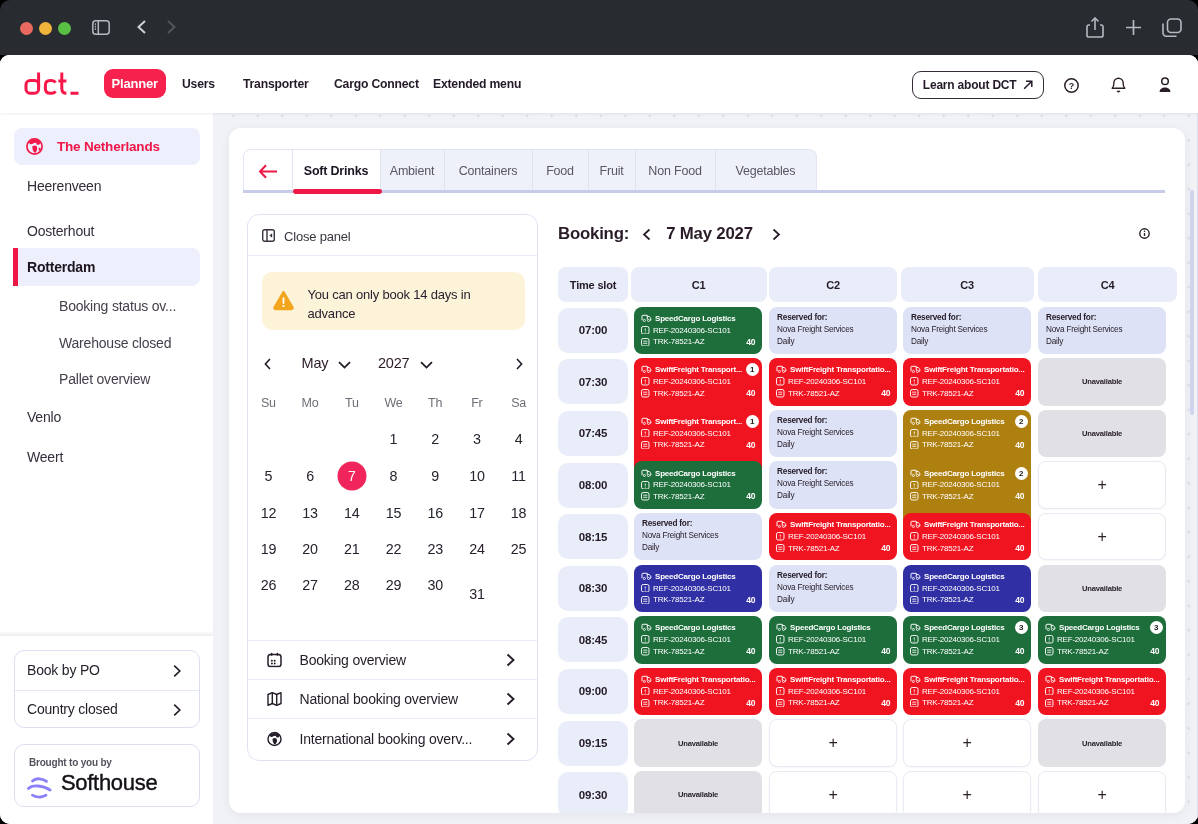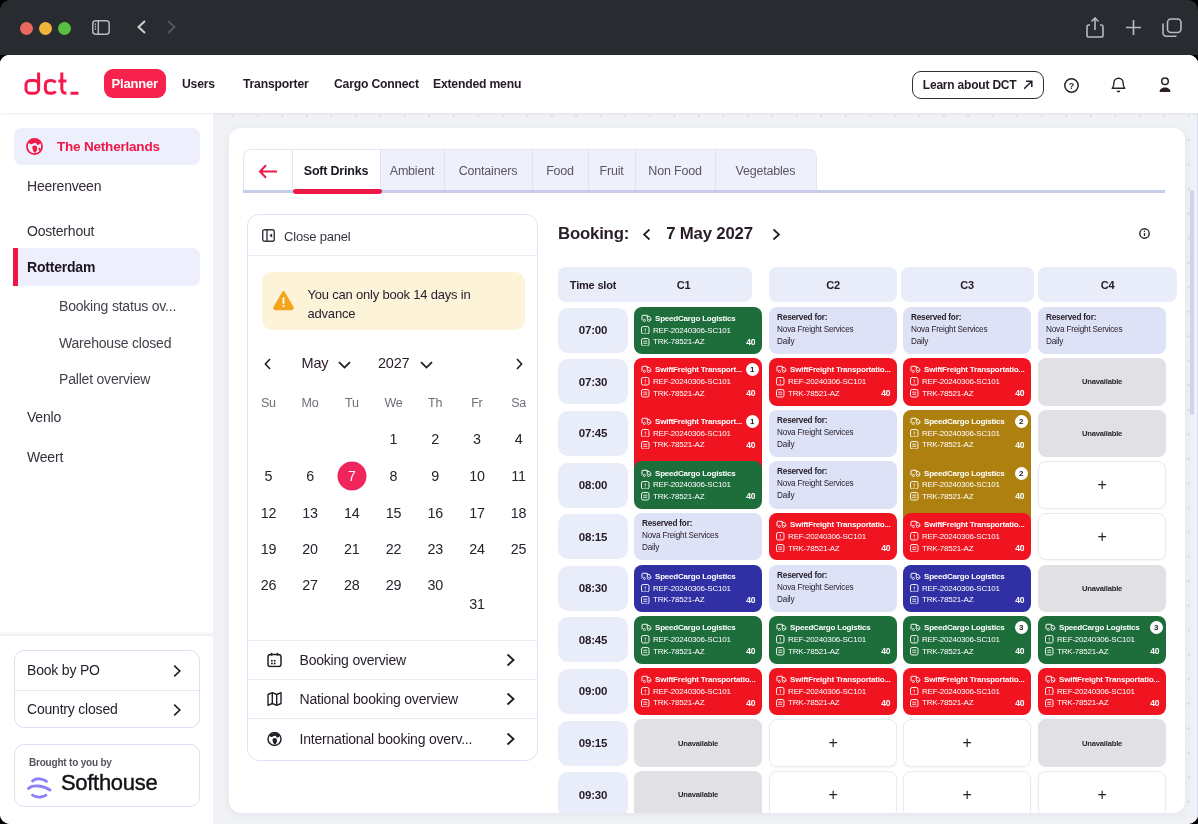--- a/index.html
+++ b/index.html
@@ -243,21 +243,21 @@
 <div class="dnum" style="left:104.3px;top:334.0px">21</div>
 <div class="dnum" style="left:146.0px;top:334.0px">22</div>
 <div class="dnum" style="left:187.7px;top:334.0px">23</div>
 <div class="dnum" style="left:229.4px;top:334.0px">24</div>
 <div class="dnum" style="left:271.1px;top:334.0px">25</div>
 <div class="dnum" style="left:20.9px;top:370.4px">26</div>
 <div class="dnum" style="left:62.6px;top:370.4px">27</div>
 <div class="dnum" style="left:104.3px;top:370.4px">28</div>
 <div class="dnum" style="left:146.0px;top:370.4px">29</div>
 <div class="dnum" style="left:187.7px;top:370.4px">30</div>
-<div class="dnum" style="left:229.4px;top:389px">31</div>
+<div class="dnum" style="left:229.4px;top:379px">31</div>
 <div class="pdiv" style="top:424.7px"></div>
 <div class="plink" style="top:425.7px">
               <span style="position:absolute;left:19px;top:50%;transform:translateY(-50%);display:flex">
                 <svg width="15" height="15" viewBox="0 0 15 15">
                   <rect x="1" y="2" width="13" height="12" rx="2.6" fill="none" stroke="#241c28" stroke-width="1.5"></rect>
                   <line x1="4.6" y1="0.3" x2="4.6" y2="3.2" stroke="#241c28" stroke-width="1.5"></line>
                   <line x1="10.4" y1="0.3" x2="10.4" y2="3.2" stroke="#241c28" stroke-width="1.5"></line>
                   <circle cx="4.9" cy="8.2" r="0.95" fill="#241c28"></circle>
                   <circle cx="7.7" cy="8.2" r="0.95" fill="#241c28"></circle>
                   <circle cx="4.9" cy="11" r="0.95" fill="#241c28"></circle>
@@ -305,21 +305,21 @@
 <div style="position:absolute;left:481px;top:96px;transform:translateX(-50%);font-size:16.8px;font-weight:700;color:#2a1b28;white-space:nowrap">7 May 2027</div>
 <svg style="position:absolute;left:543px;top:100px" width="9" height="13" viewBox="0 0 9 13">
             <path d="M1.5 1.5L7 6.5L1.5 11.5" fill="none" stroke="#241c28" stroke-width="1.7"></path>
           </svg>
 <svg style="position:absolute;left:910px;top:100.5px" width="11" height="11" viewBox="0 0 11 11">
             <circle cx="5.5" cy="5.5" r="4.7" fill="none" stroke="#2a2128" stroke-width="1.4"></circle>
             <line x1="5.5" y1="5" x2="5.5" y2="8" stroke="#2a2128" stroke-width="1.3"></line>
             <circle cx="5.5" cy="3.2" r="0.75" fill="#2a2128"></circle>
           </svg>
 <div class="hpill" style="left:329.5px;top:139.5px;width:70px">Time slot</div>
-<div class="hpill" style="left:387px;top:139.5px;width:136px">C1</div>
+<div class="hpill" style="left:402px;top:139.5px;width:136px">C1</div>
 <div class="hpill" style="left:540.6px;top:139.5px;width:128.2px">C2</div>
 <div class="hpill" style="left:672px;top:139.5px;width:133px">C3</div>
 <div class="hpill" style="left:809.5px;top:139.5px;width:139px">C4</div>
 <div class="tpill" style="left:329.5px;top:180.2px">07:00</div>
 <div class="tpill" style="left:329.5px;top:231.8px">07:30</div>
 <div class="tpill" style="left:329.5px;top:283.4px">07:45</div>
 <div class="tpill" style="left:329.5px;top:335.0px">08:00</div>
 <div class="tpill" style="left:329.5px;top:386.6px">08:15</div>
 <div class="tpill" style="left:329.5px;top:438.2px">08:30</div>
 <div class="tpill" style="left:329.5px;top:489.8px">08:45</div>

